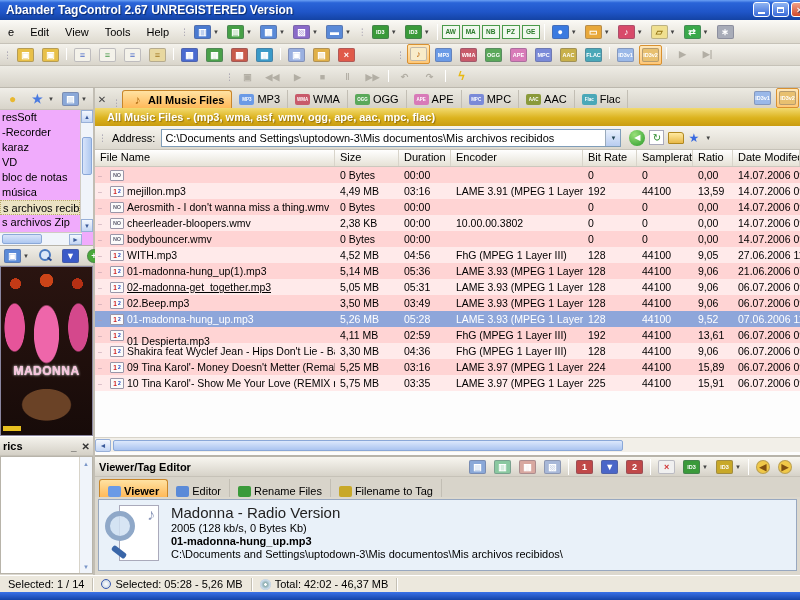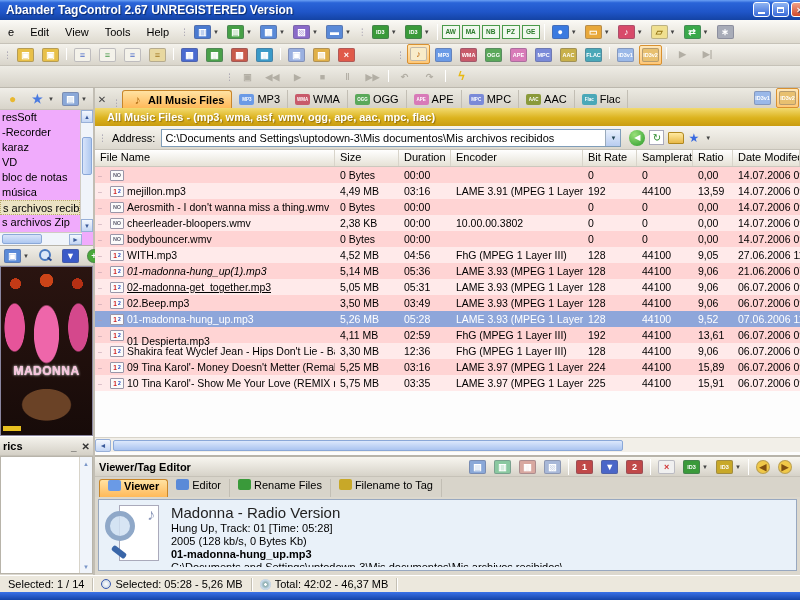--- a/index.html
+++ b/index.html
@@ -145,21 +145,21 @@
   .hs-btn{width:16px;height:13px;background:linear-gradient(180deg,#f4f8fe,#c4d6f4);border:1px solid #98b0d8;
     color:#3a5a9a;font-size:7px;display:flex;align-items:center;justify-content:center;border-radius:2px;}
   .hs-thumb{width:510px;height:11px;margin-left:2px;border:1px solid #8aa8d8;border-radius:2px;
     background:linear-gradient(180deg,#dce8fc,#aac4f0);}
   
   .viewer{position:absolute;left:95px;top:455px;width:705px;height:120px;background:#dcd8ce;border-top:2px solid #b8b4aa;}
   .v-hdr{height:20px;display:flex;align-items:center;padding:0 4px;
     background:linear-gradient(180deg,#f8f6f0,#d6d2c8);border-bottom:1px solid #c6c2b8;font-weight:bold;}
   .v-hdr-icons{margin-left:auto;display:flex;align-items:center;}
   .v-tabs{height:20px;display:flex;align-items:flex-end;background:#d8d4ca;padding-left:4px;}
-  .vtab{display:inline-flex;align-items:flex-start;gap:3px;height:18px;padding:0 8px;border-right:1px solid #c2beb4;}
+  .vtab{display:inline-flex;align-items:flex-end;gap:3px;height:18px;padding:0 8px;border-right:1px solid #c2beb4;}
   .vtab.sel{border:1px solid #c8862a;border-bottom:none;border-radius:3px 3px 0 0;
     background:linear-gradient(180deg,#ffe2a2,#ffb959);font-weight:bold;}
   .vtico{width:13px;height:11px;border-radius:2px;font-size:6px;color:#fff;display:inline-flex;
     align-items:center;justify-content:center;font-weight:bold;}
   .v-content{position:absolute;left:3px;right:3px;top:42px;bottom:4px;background:#e9f1f9;
     border:1px solid #98a8c0;display:flex;padding:3px 6px;gap:10px;}
   .v-icon{position:relative;flex:0 0 56px;}
   .v-page{position:absolute;left:14px;top:2px;width:40px;height:56px;background:#fff;border:1px solid #aab;
     color:#8a96b8;font-size:16px;text-align:right;padding-right:3px;}
   .v-circle{position:absolute;left:0;top:8px;width:30px;height:30px;border:5px solid #8fa8c8;border-radius:50%;
@@ -578,21 +578,21 @@
           <span class="cell">9,05</span>
           <span class="cell">27.06.2006 11:</span>
         </div>
         <div class="frow odd">
           <span class="cell c0">
             <span class="tree">–</span>
             <span class="ficon">
               <span class="t1">1</span>
               <span class="t2">2</span>
             </span>
-            <span style="overflow: hidden; white-space: nowrap; font-style: italic;">01-madonna-hung_up(1).mp3</span>
+            <span style="overflow: hidden; white-space: nowrap;">01-madonna-hung_up(1).mp3</span>
           </span>
           <span class="cell">5,14 MB</span>
           <span class="cell">05:36</span>
           <span class="cell">LAME 3.93 (MPEG 1 Layer III)</span>
           <span class="cell">128</span>
           <span class="cell">44100</span>
           <span class="cell">9,06</span>
           <span class="cell">21.06.2006 07:</span>
         </div>
         <div class="frow even">
@@ -666,21 +666,21 @@
         <div class="frow even">
           <span class="cell c0">
             <span class="tree">–</span>
             <span class="ficon">
               <span class="t1">1</span>
               <span class="t2">2</span>
             </span>
             <span style="overflow: hidden; white-space: nowrap;">Shakira feat Wyclef Jean - Hips Don't Lie - Bamb...</span>
           </span>
           <span class="cell">3,30 MB</span>
-          <span class="cell">12:36</span>
+          <span class="cell">04:36</span>
           <span class="cell">FhG (MPEG 1 Layer III)</span>
           <span class="cell">128</span>
           <span class="cell">44100</span>
           <span class="cell">9,06</span>
           <span class="cell">06.07.2006 09:</span>
         </div>
         <div class="frow odd">
           <span class="cell c0">
             <span class="tree">–</span>
             <span class="ficon">
@@ -787,21 +787,20 @@
         </span>
       </div>
     <div class="v-content">
       <span class="v-icon">
         <span class="v-page">♪</span>
           <span class="v-circle"></span>
           <span class="v-handle"></span>
       </span>
       <span class="v-text">
         <div class="v-title">Madonna - Radio Version</div>
-        <div>Hung Up, Track: 01 [Time: 05:28]</div>
         <div>2005  (128 kb/s,  0 Bytes Kb)</div>
         <div class="v-file">01-madonna-hung_up.mp3</div>
         <div>C:\Documents and Settings\uptodown-3\Mis documentos\Mis archivos recibidos\</div>
       </span>
     </div>
   </div>
 
   <div class="statusbar">
     <span class="seg">
       <span>Selected: 1 / 14</span>

